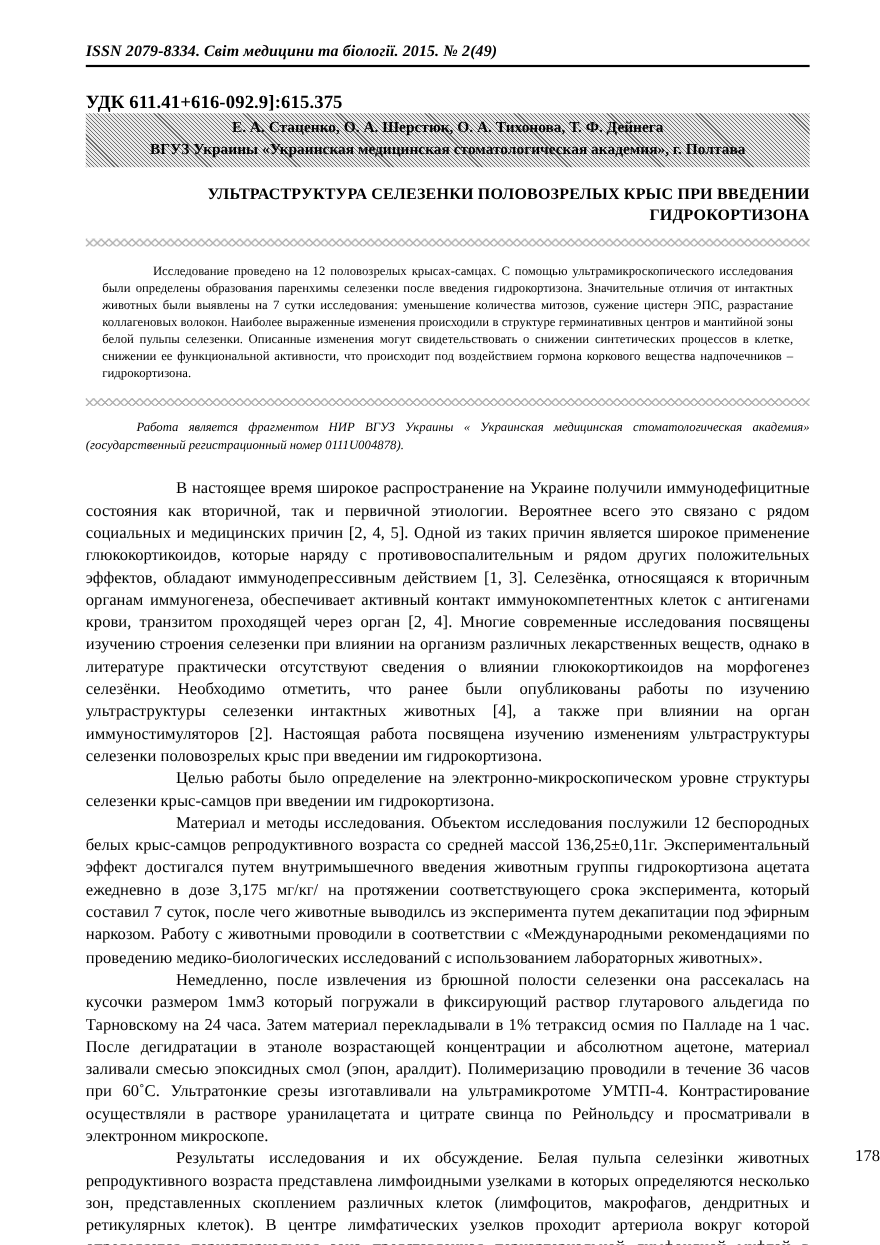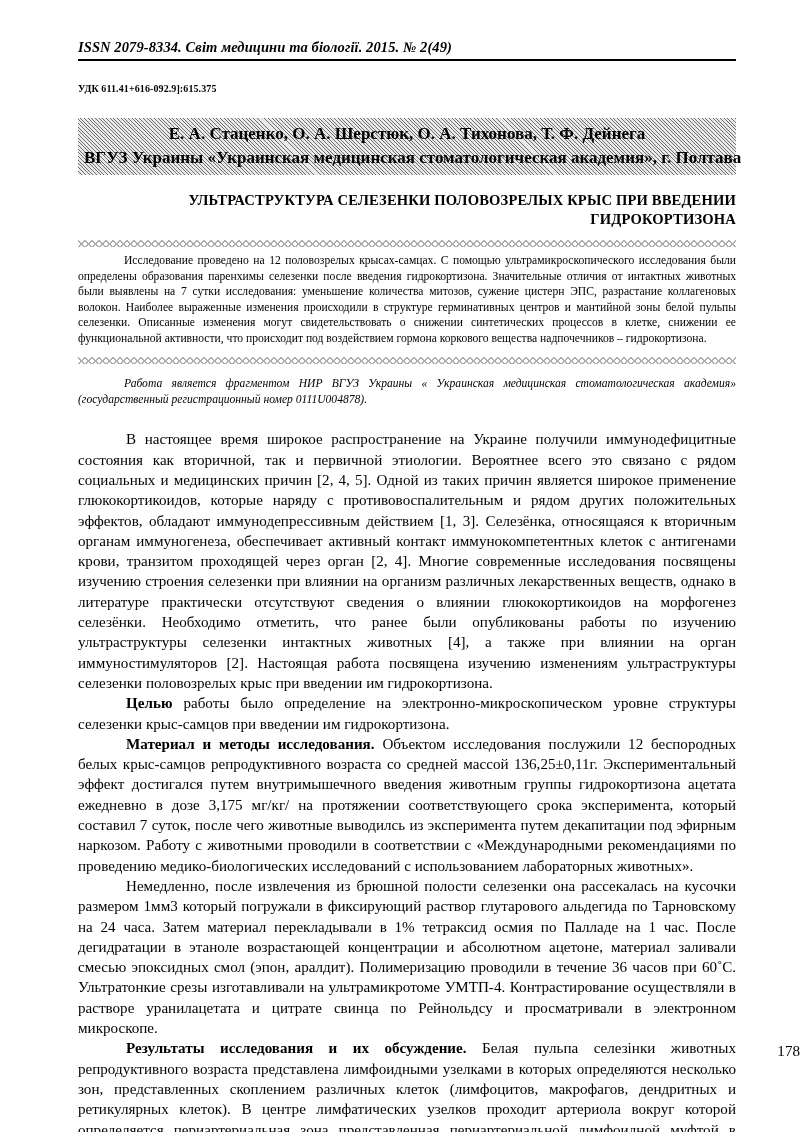--- a/index.html
+++ b/index.html
@@ -43,38 +43,38 @@
   }
   .runhead-rule {
     border-bottom: 2.2px solid #000;
     margin-top: 1px;
     margin-bottom: 0;
   }
 
   
   .udc {
     font-weight: bold;
-    font-size: 10px;
+    font-size: 17px;
     margin-top: 22px;
-    margin-bottom: 24px;
+    margin-bottom: 0;
     letter-spacing: 0.1px;
   }
 
   
   .authors-banner {
     background-color: #e9e9e9;
     background-image:
       repeating-linear-gradient(45deg,
         rgba(90,90,90,0.85) 0px,
         rgba(90,90,90,0.85) 0.7px,
         rgba(255,255,255,0) 0.7px,
         rgba(255,255,255,0) 2.6px);
     text-align: center;
     font-weight: bold;
-    font-size: 17px;
+    font-size: 14px;
     line-height: 1.42;
     padding: 4px 6px 5px 6px;
     box-sizing: border-box;
   }
   .authors-banner .ln {
     display: block;
     white-space: nowrap;
   }
 
   
@@ -112,21 +112,21 @@
   }
 
   
   .abstract {
     font-size: 11.6px;
     line-height: 1.335;
     text-align: justify;
     text-justify: inter-word;
   }
   .abstract p {
-    margin: 0;
+    margin: 15px;
     text-indent: 46px;
   }
   .kw-lead {
     font-weight: bold;
   }
 
   
   .note {
     font-size: 11.6px;
     font-style: italic;
@@ -146,21 +146,22 @@
     line-height: 1.345;
     text-align: justify;
     text-justify: inter-word;
     margin-top: 22px;
   }
   .body-text p {
     margin: 0;
     text-indent: 48px;
   }
   .lead {
-    font-weight: bold;
+    font-weight: normal;
+    margin-left: 34px;
   }
 
   
   .page-number {
     position: absolute;
     left: 0;
     right: 0;
     top: 1043px;
     text-align: right;
     font-size: 15.1px;

